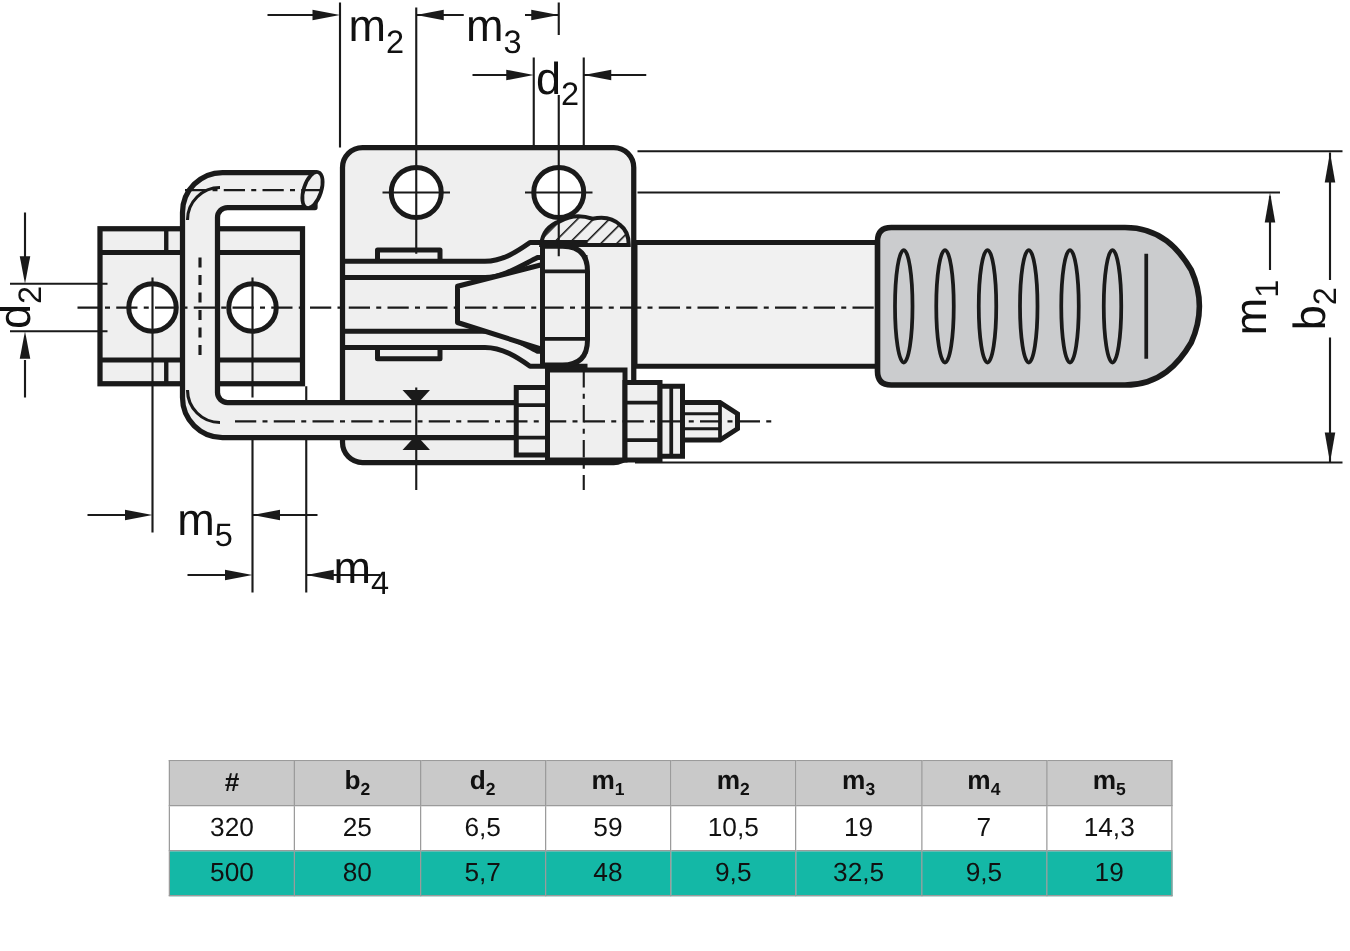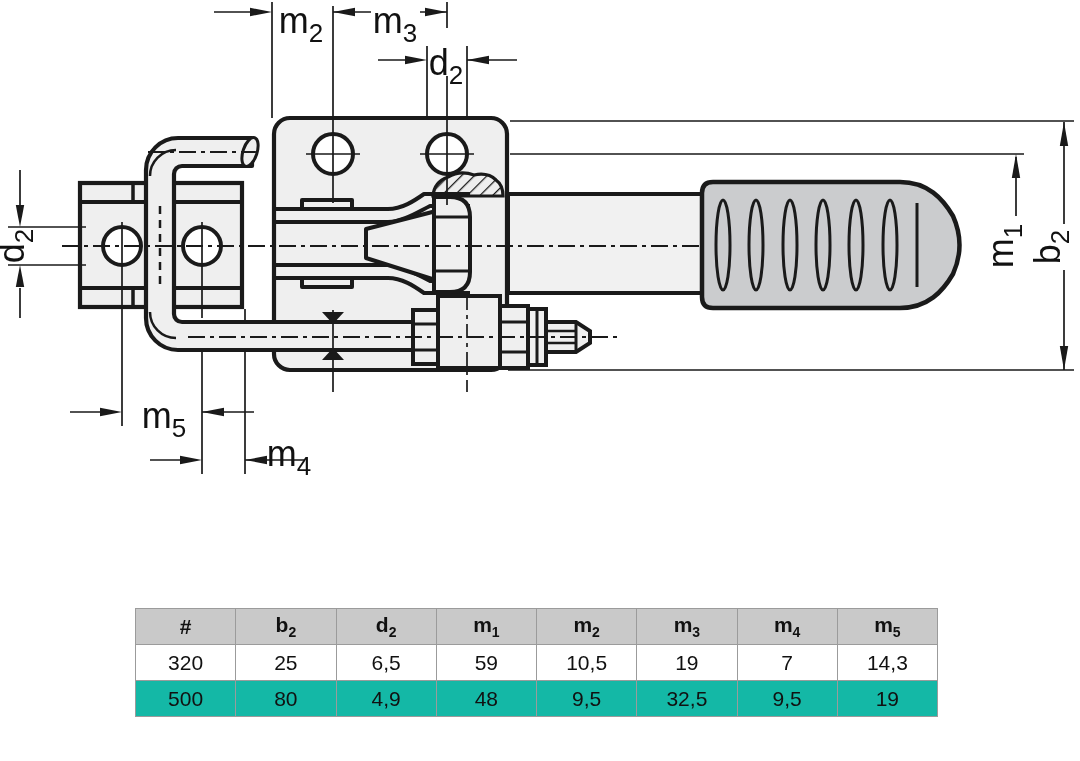--- a/index.html
+++ b/index.html
@@ -173,21 +173,21 @@
           <td>6,5</td>
           <td>59</td>
           <td>10,5</td>
           <td>19</td>
           <td>7</td>
           <td>14,3</td>
         </tr>
         <tr>
           <td>500</td>
           <td>80</td>
-          <td>4,9</td>
+          <td>5,7</td>
           <td>48</td>
           <td>9,5</td>
           <td>32,5</td>
           <td>9,5</td>
           <td>19</td>
         </tr>
       </tbody>
 </table>
 
 </div>

